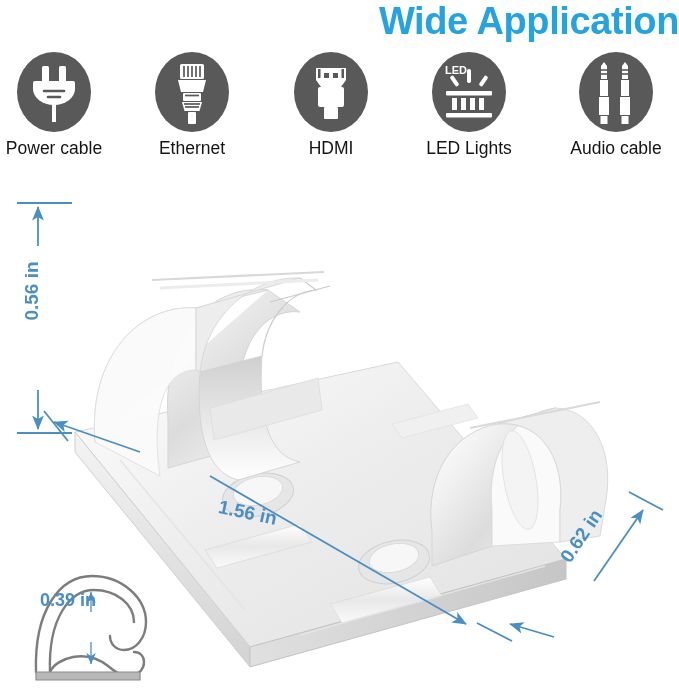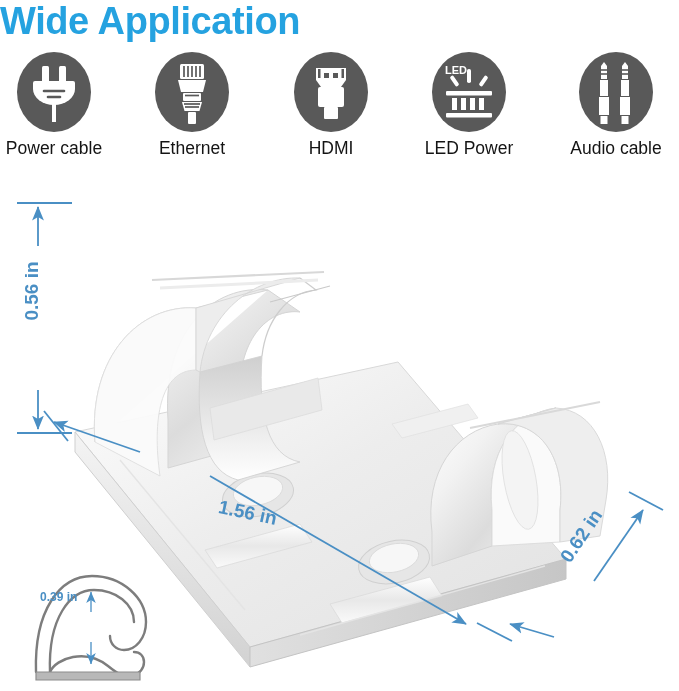--- a/index.html
+++ b/index.html
@@ -15,21 +15,21 @@
     font-family: "Liberation Sans", sans-serif;
     color: #1a1a1a;
   }
 
   
   #title {
     position: absolute;
     top: 0px;
     left: 0;
     width: 679px;
-    text-align: left;
+    text-align: right;
     font-size: 38px;
     font-weight: bold;
     letter-spacing: -0.4px;
     color: #25a2e0;
     line-height: 42px;
   }
 
   
   #icon-row {
     position: absolute;
@@ -98,21 +98,21 @@
   #dim-depth-text {
     left: 552px;
     top: 345px;
     font-size: 19px;
     transform: rotate(-56deg);
     transform-origin: center center;
   }
   #dim-clip-text {
     left: 40px;
     top: 410px;
-    font-size: 12px;
+    font-size: 18px;
   }
 </style>
 </head>
 <body>
 
 <div id="title">Wide Application</div>
 
 <div id="icon-row">
 
   <div class="icon-cell" style="left:-14px;">
@@ -187,21 +187,21 @@
           <rect x="49.5" y="23" width="4" height="12" rx="1.8" transform="rotate(34 51.5 29)"></rect>
           <rect x="14" y="39" width="46" height="4.5" rx="1"></rect>
           <rect x="20" y="46" width="5" height="12"></rect>
           <rect x="29" y="46" width="5" height="12"></rect>
           <rect x="38" y="46" width="5" height="12"></rect>
           <rect x="47" y="46" width="5" height="12"></rect>
           <rect x="14" y="61" width="46" height="4.5" rx="1"></rect>
         </g>
       </svg>
     </div>
-    <div class="icon-label">LED Power</div>
+    <div class="icon-label">LED Lights</div>
   </div>
 
   <div class="icon-cell" style="left:548px;">
     <div class="icon-circle">
       <svg width="74" height="80" viewBox="0 0 74 80">
         <g fill="#ffffff">
           <path d="M22 14 l3 -4 l3 4 v13 h-6 z"></path>
           <rect x="21" y="28" width="8" height="16"></rect>
           <path d="M20 45 h10 v18 h-10 z"></path>
           <rect x="21.5" y="64" width="7" height="8"></rect>

